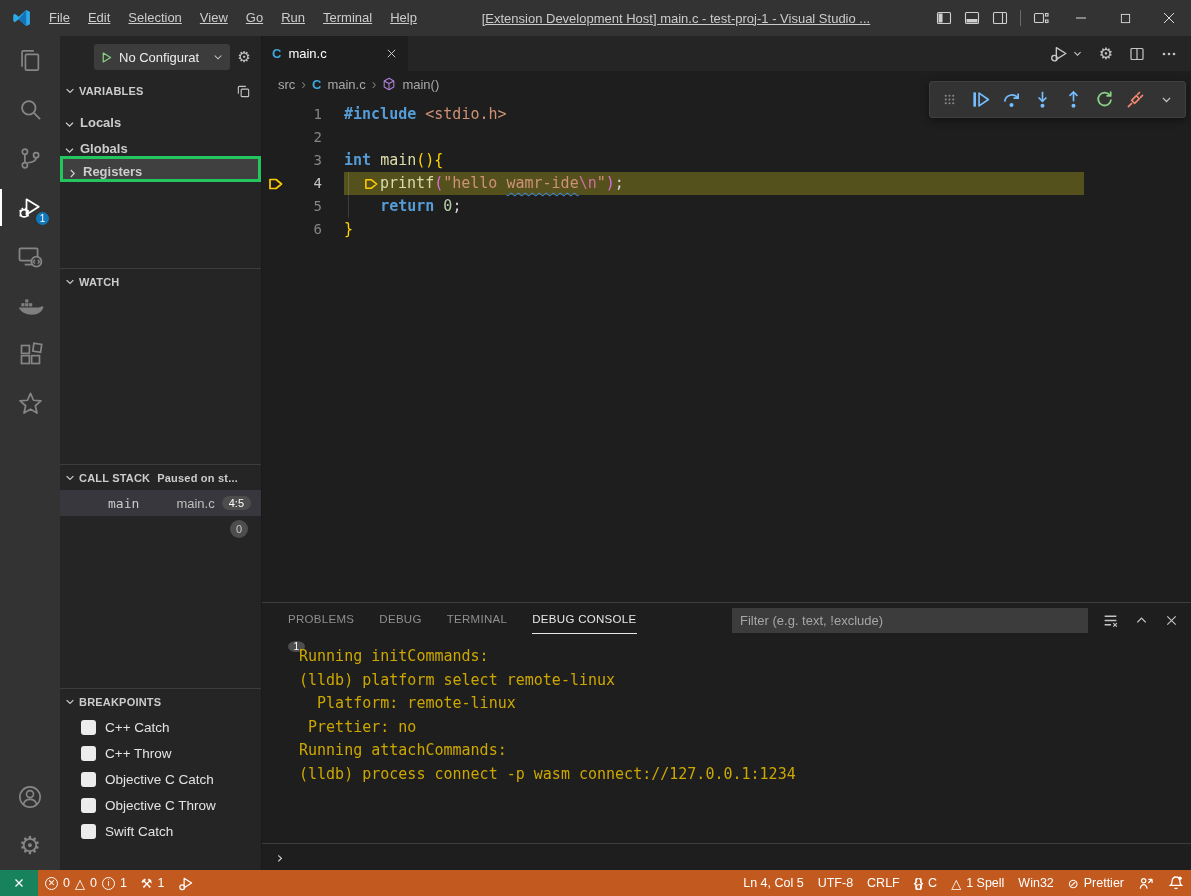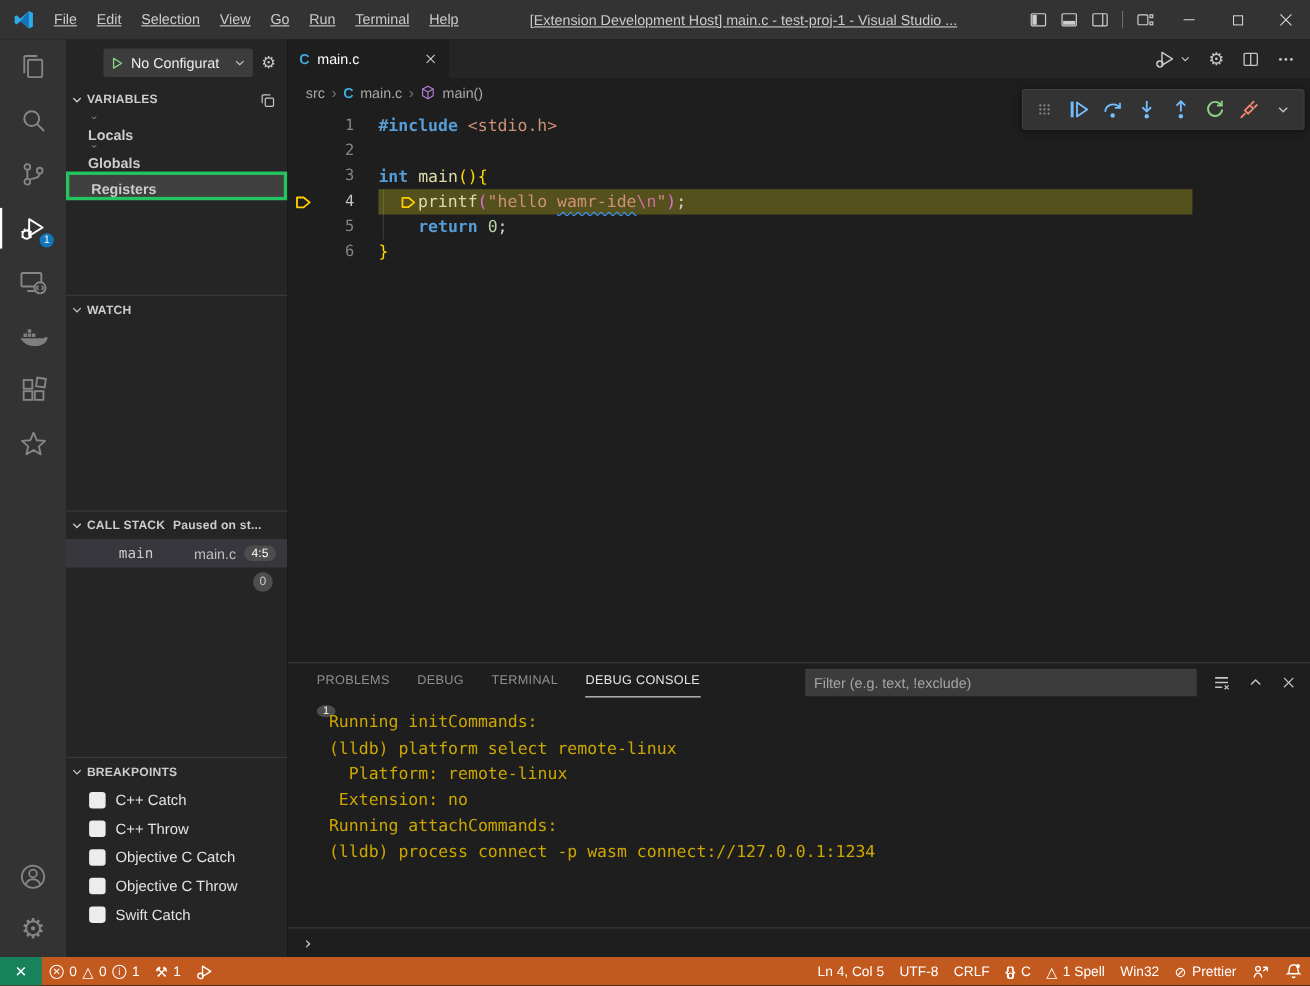--- a/index.html
+++ b/index.html
@@ -39,21 +39,21 @@
   .sidebar { width:202px; background:#252526; display:flex; flex-direction:column; flex-shrink:0; border-right:1px solid #191919; }
   .launch-row { height:42px; display:flex; align-items:center; padding:0 10px 0 34px; }
   .launch-dd { background:#3C3C3C; height:26px; border-radius:3px; display:flex; align-items:center; gap:6px;
                padding:0 6px; width:136px; color:#EDEDED; font-size:13px; }
   .launch-dd .lbl { flex:1; white-space:nowrap; overflow:hidden; }
   .launch-gear { margin-left:auto; color:#C5C5C5; font-size:15px; }
   .section-header { height:26px; display:flex; align-items:center; gap:3px; padding:0 10px 0 4px;
                     font-size:11px; font-weight:bold; color:#CCCCCC; letter-spacing:.2px; }
   .section-header.bordered { border-top:1px solid #3C3C3C; }
   .sh-right { margin-left:auto; color:#C5C5C5; }
-  .tree-row { height:26px; display:flex; align-items:flex-start; gap:5px; padding-left:20px; font-weight:bold; color:#CCCCCC;flex-direction:column; }
+  .tree-row { height:26px; display:flex; align-items:flex-end; gap:5px; padding-left:4px; font-weight:bold; color:#CCCCCC; }
   .tree-row.selected { background:#404040; border:3px solid #22c55e; }
   .spacer { flex-shrink:0; }
   .cs-status { margin-left:4px; font-size:11px; font-weight:bold; color:#CCCCCC; }
   .frame-row { height:26px; background:#37373D; display:flex; align-items:center; padding:0 10px 0 48px; }
   .frame-fn { font-family:"DejaVu Sans Mono","Liberation Mono",monospace; font-size:13px; color:#CCCCCC; }
   .frame-file { margin-left:auto; color:#BFBFBF; }
   .pill { background:#4D4D4D; color:#FFFFFF; border-radius:9px; padding:1px 7px; font-size:11px; margin-left:7px; }
   .badge-row { height:26px; display:flex; align-items:center; justify-content:flex-end; padding-right:13px; }
   .circle-badge { width:18px; height:18px; border-radius:50%; background:#4D4D4D; color:#C8C8C8; font-size:11px;
                   display:flex; align-items:center; justify-content:center; }
@@ -554,21 +554,21 @@
             <svg width="15" height="15" viewBox="0 0 16 16" stroke="#C5C5C5" stroke-width="1.2">
                 <path d="M3.5 3.5l9 9M12.5 3.5l-9 9"></path>
               </svg>
           </span>
         </span>
       </div>
       <div class="console">
         <div class="console-line">Running initCommands:</div>
         <div class="console-line">(lldb) platform select remote-linux</div>
         <div class="console-line">  Platform: remote-linux</div>
-        <div class="console-line"> Extension: no</div>
+        <div class="console-line"> Prettier: no</div>
         <div class="console-line">Running attachCommands:</div>
         <div class="console-line">(lldb) process connect -p wasm connect://127.0.0.1:1234</div>
       </div>
       <div class="console-input">
         <span>›</span>
       </div>
     </div>
   </div>
 </div>
 

